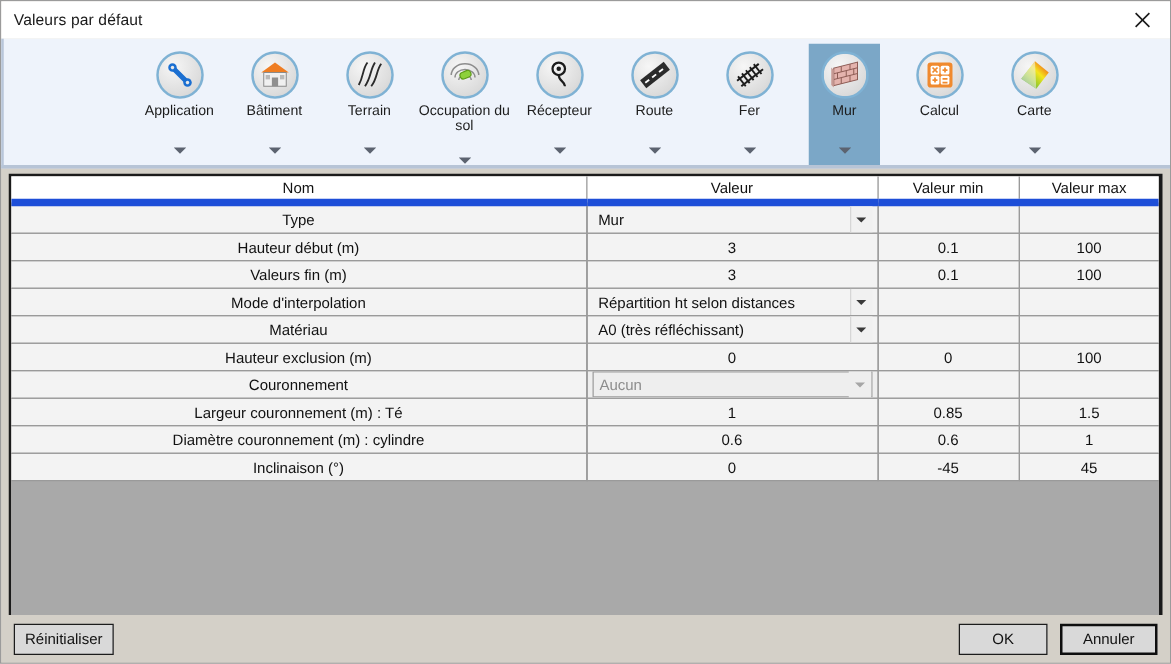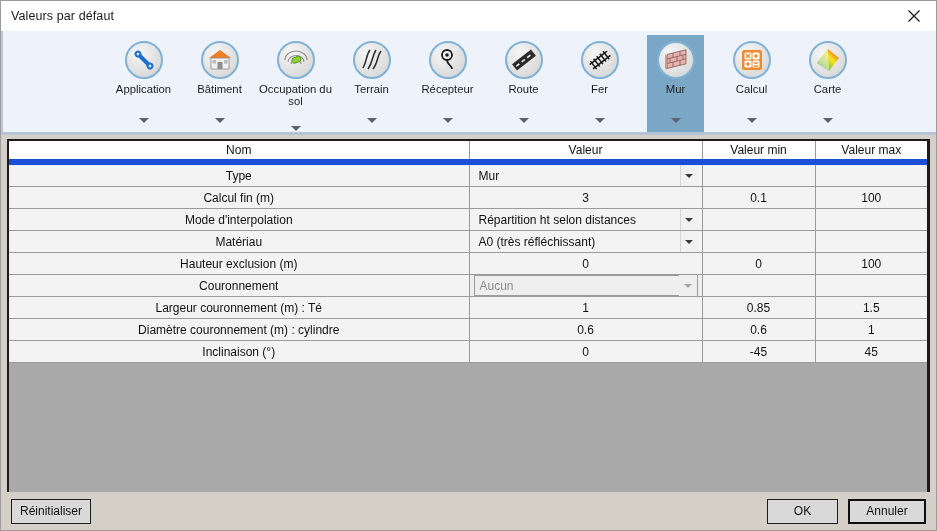--- a/index.html
+++ b/index.html
@@ -257,41 +257,41 @@
               <polygon points="15,5 26,13 4,13" fill="#ef7d22"></polygon>
               <rect x="6" y="13" width="18" height="11" fill="#f0f0f0" stroke="#8a8a8a" stroke-width="0.8"></rect>
               <rect x="12.5" y="17" width="5" height="7" fill="#8f8f8f"></rect>
               <rect x="7.5" y="15" width="3.5" height="3.5" fill="#b9b9b9"></rect>
               <rect x="19" y="15" width="3.5" height="3.5" fill="#b9b9b9"></rect>
             </svg>
           </div>
           <div class="rib-label">Bâtiment</div>
           <div class="rib-caret"></div>
         </div>
+        <div class="rib-item">
+          <div class="rib-icon">
+            <svg width="30" height="30" viewBox="0 0 30 30">
+              <path d="M6 23 C10 16 9 10 13 5" fill="none" stroke="#2b2b2b" stroke-width="1.5"></path>
+              <path d="M11 24 C16 17 15 11 19 5" fill="none" stroke="#2b2b2b" stroke-width="1.5"></path>
+              <path d="M16 24 C21 18 20 11 24 6" fill="none" stroke="#2b2b2b" stroke-width="1.5"></path>
+            </svg>
+          </div>
+          <div class="rib-label">Terrain</div>
+          <div class="rib-caret"></div>
+        </div>
         <div class="rib-item wide">
           <div class="rib-icon">
             <svg width="30" height="30" viewBox="0 0 30 30">
               <path d="M4 15 a11 9 0 0 1 22 0" fill="none" stroke="#8d8d8d" stroke-width="1.2"></path>
               <path d="M7 17 a8 6.5 0 0 1 16 0" fill="none" stroke="#8d8d8d" stroke-width="1.2"></path>
               <path d="M10 19 a5 4 0 0 1 10 0" fill="none" stroke="#8d8d8d" stroke-width="1.2"></path>
               <rect x="11" y="12" width="9" height="5.5" rx="2.6" fill="#8dd13a" stroke="#5c9a16" stroke-width="0.9" transform="rotate(-22 15.5 15)"></rect>
             </svg>
           </div>
           <div class="rib-label">Occupation du sol</div>
-          <div class="rib-caret"></div>
-        </div>
-        <div class="rib-item">
-          <div class="rib-icon">
-            <svg width="30" height="30" viewBox="0 0 30 30">
-              <path d="M6 23 C10 16 9 10 13 5" fill="none" stroke="#2b2b2b" stroke-width="1.5"></path>
-              <path d="M11 24 C16 17 15 11 19 5" fill="none" stroke="#2b2b2b" stroke-width="1.5"></path>
-              <path d="M16 24 C21 18 20 11 24 6" fill="none" stroke="#2b2b2b" stroke-width="1.5"></path>
-            </svg>
-          </div>
-          <div class="rib-label">Terrain</div>
           <div class="rib-caret"></div>
         </div>
         <div class="rib-item">
           <div class="rib-icon">
             <svg width="30" height="30" viewBox="0 0 30 30">
               <circle cx="14" cy="10" r="5" fill="none" stroke="#1c1c1c" stroke-width="1.8"></circle>
               <path d="M14 15 C14 20 19 20 19 24" fill="none" stroke="#1c1c1c" stroke-width="1.8"></path>
               <circle cx="14" cy="10" r="1.8" fill="#1c1c1c"></circle>
             </svg>
           </div>
@@ -426,21 +426,31 @@
                   <span class="vtext">Mur</span>
                   <span class="arrowbtn">
                     <i></i>
                   </span>
                 </div>
               </td>
               <td></td>
               <td></td>
             </tr>
             <tr>
-              <td class="name-cell">Calcul fin (m)</td>
+              <td class="name-cell">Hauteur début (m)</td>
+              <td class="val-cell">
+                <div class="valbox">
+                  <span class="vtext">3</span>
+                </div>
+              </td>
+              <td>0.1</td>
+              <td>100</td>
+            </tr>
+            <tr>
+              <td class="name-cell">Valeurs fin (m)</td>
               <td class="val-cell">
                 <div class="valbox">
                   <span class="vtext">3</span>
                 </div>
               </td>
               <td>0.1</td>
               <td>100</td>
             </tr>
             <tr>
               <td class="name-cell">Mode d'interpolation</td>

